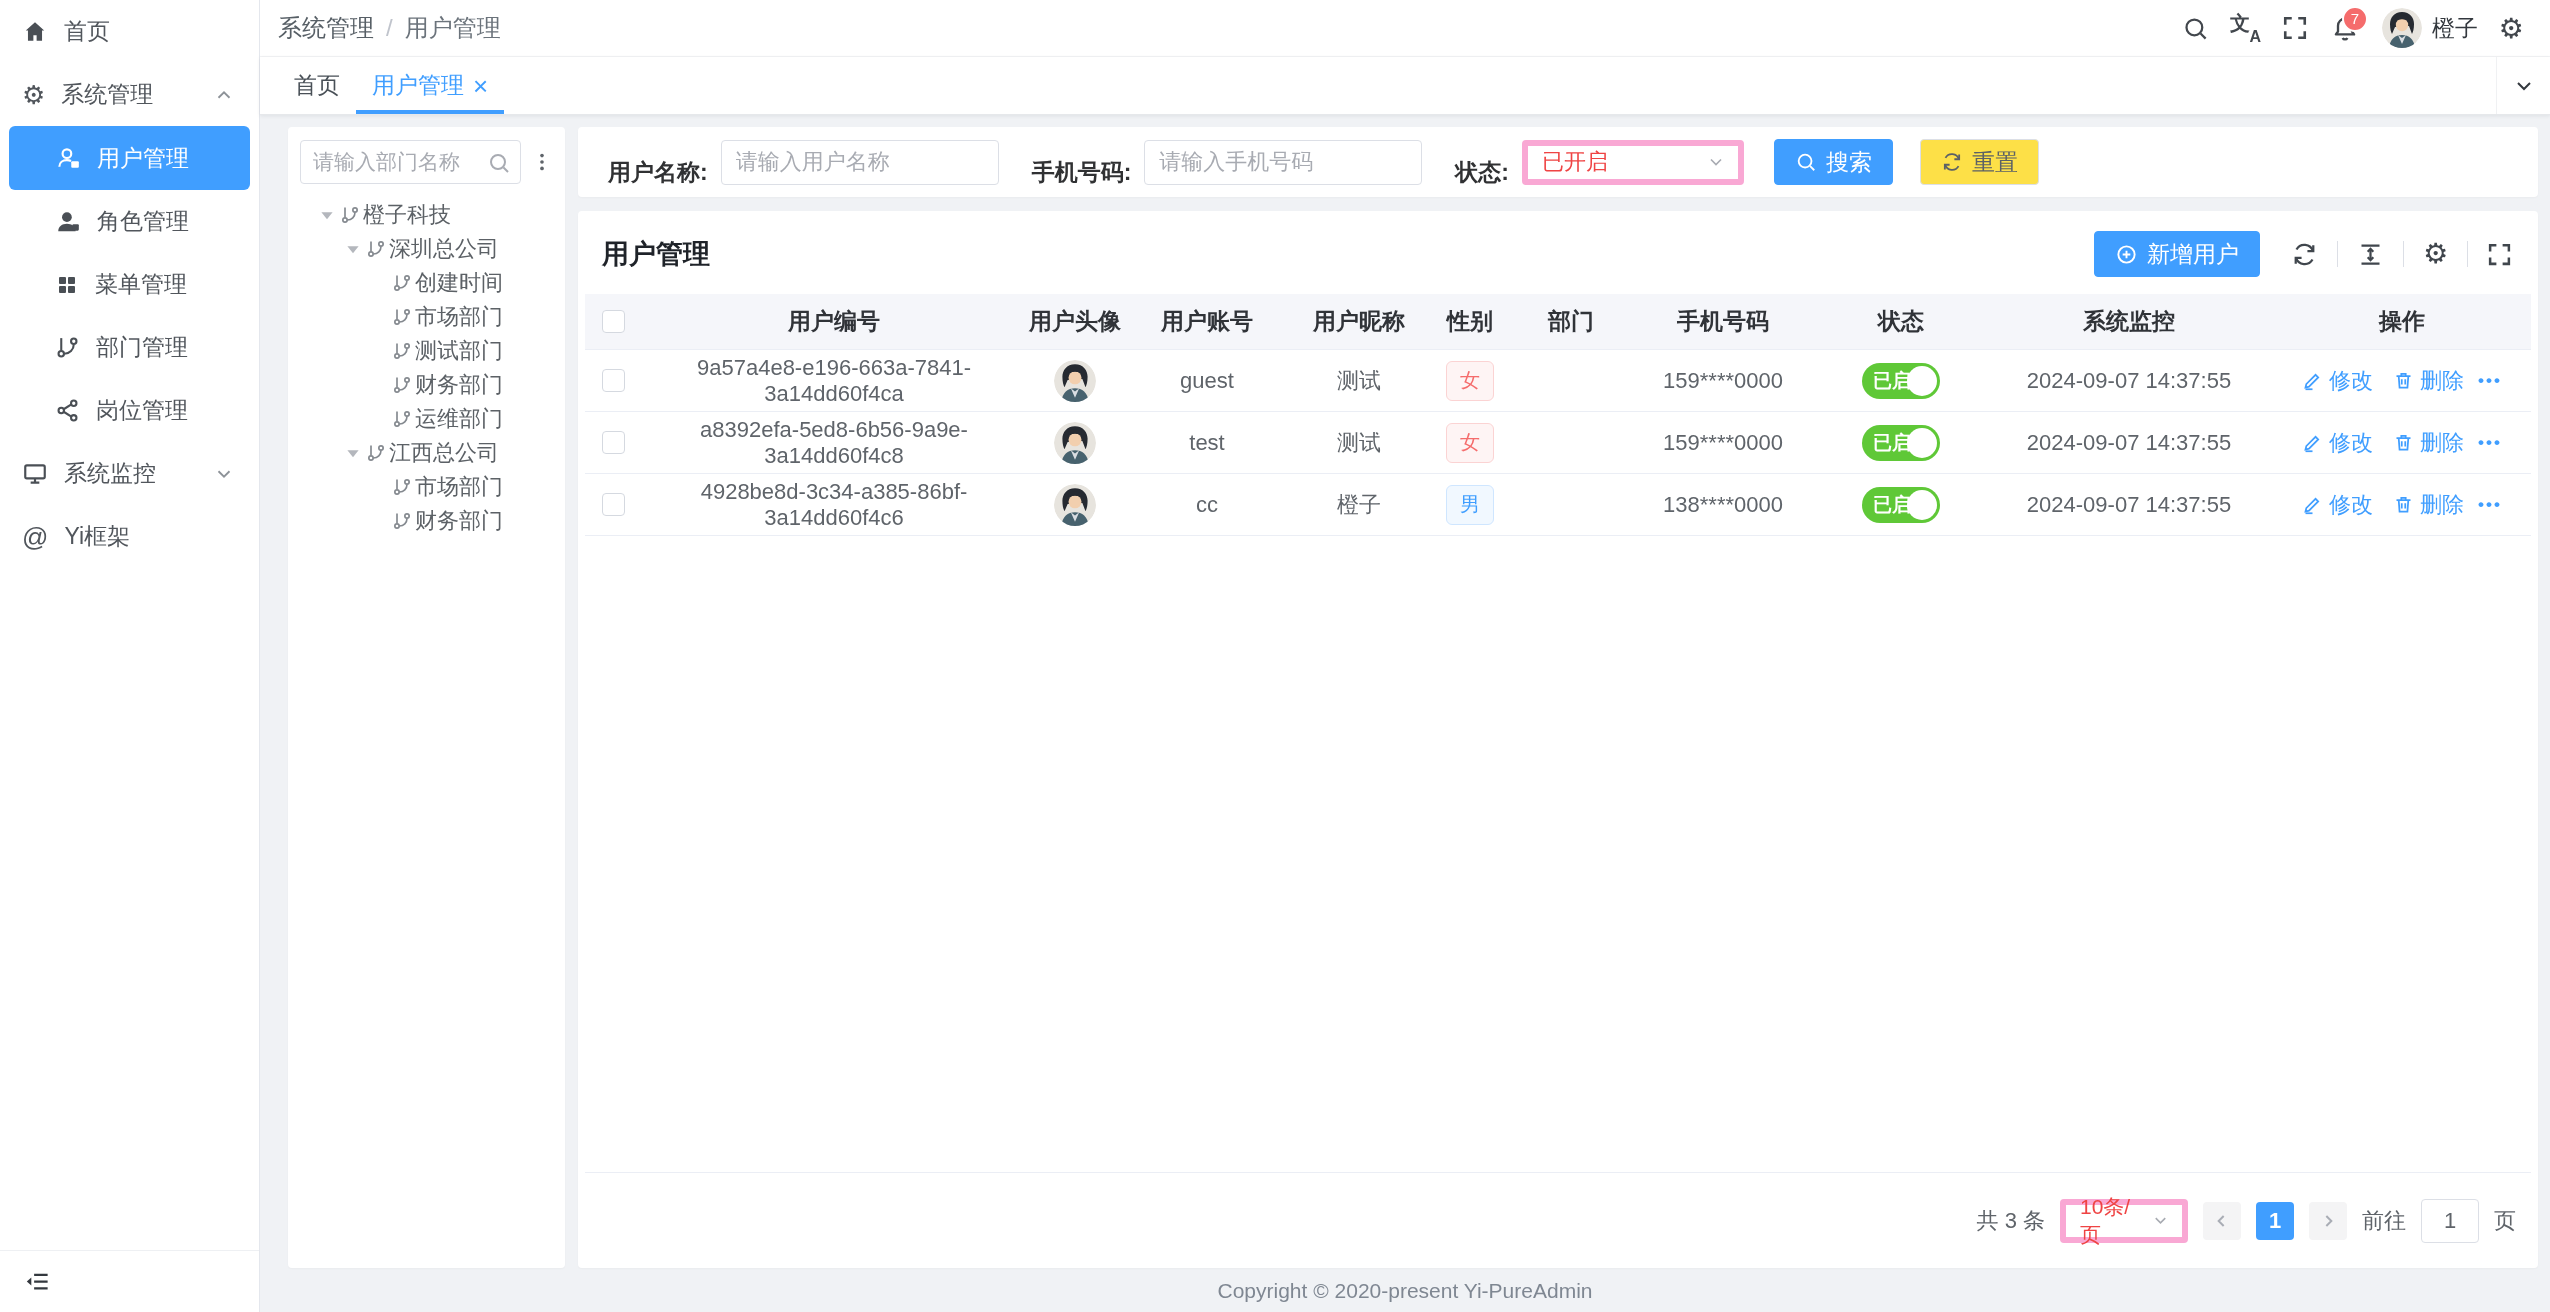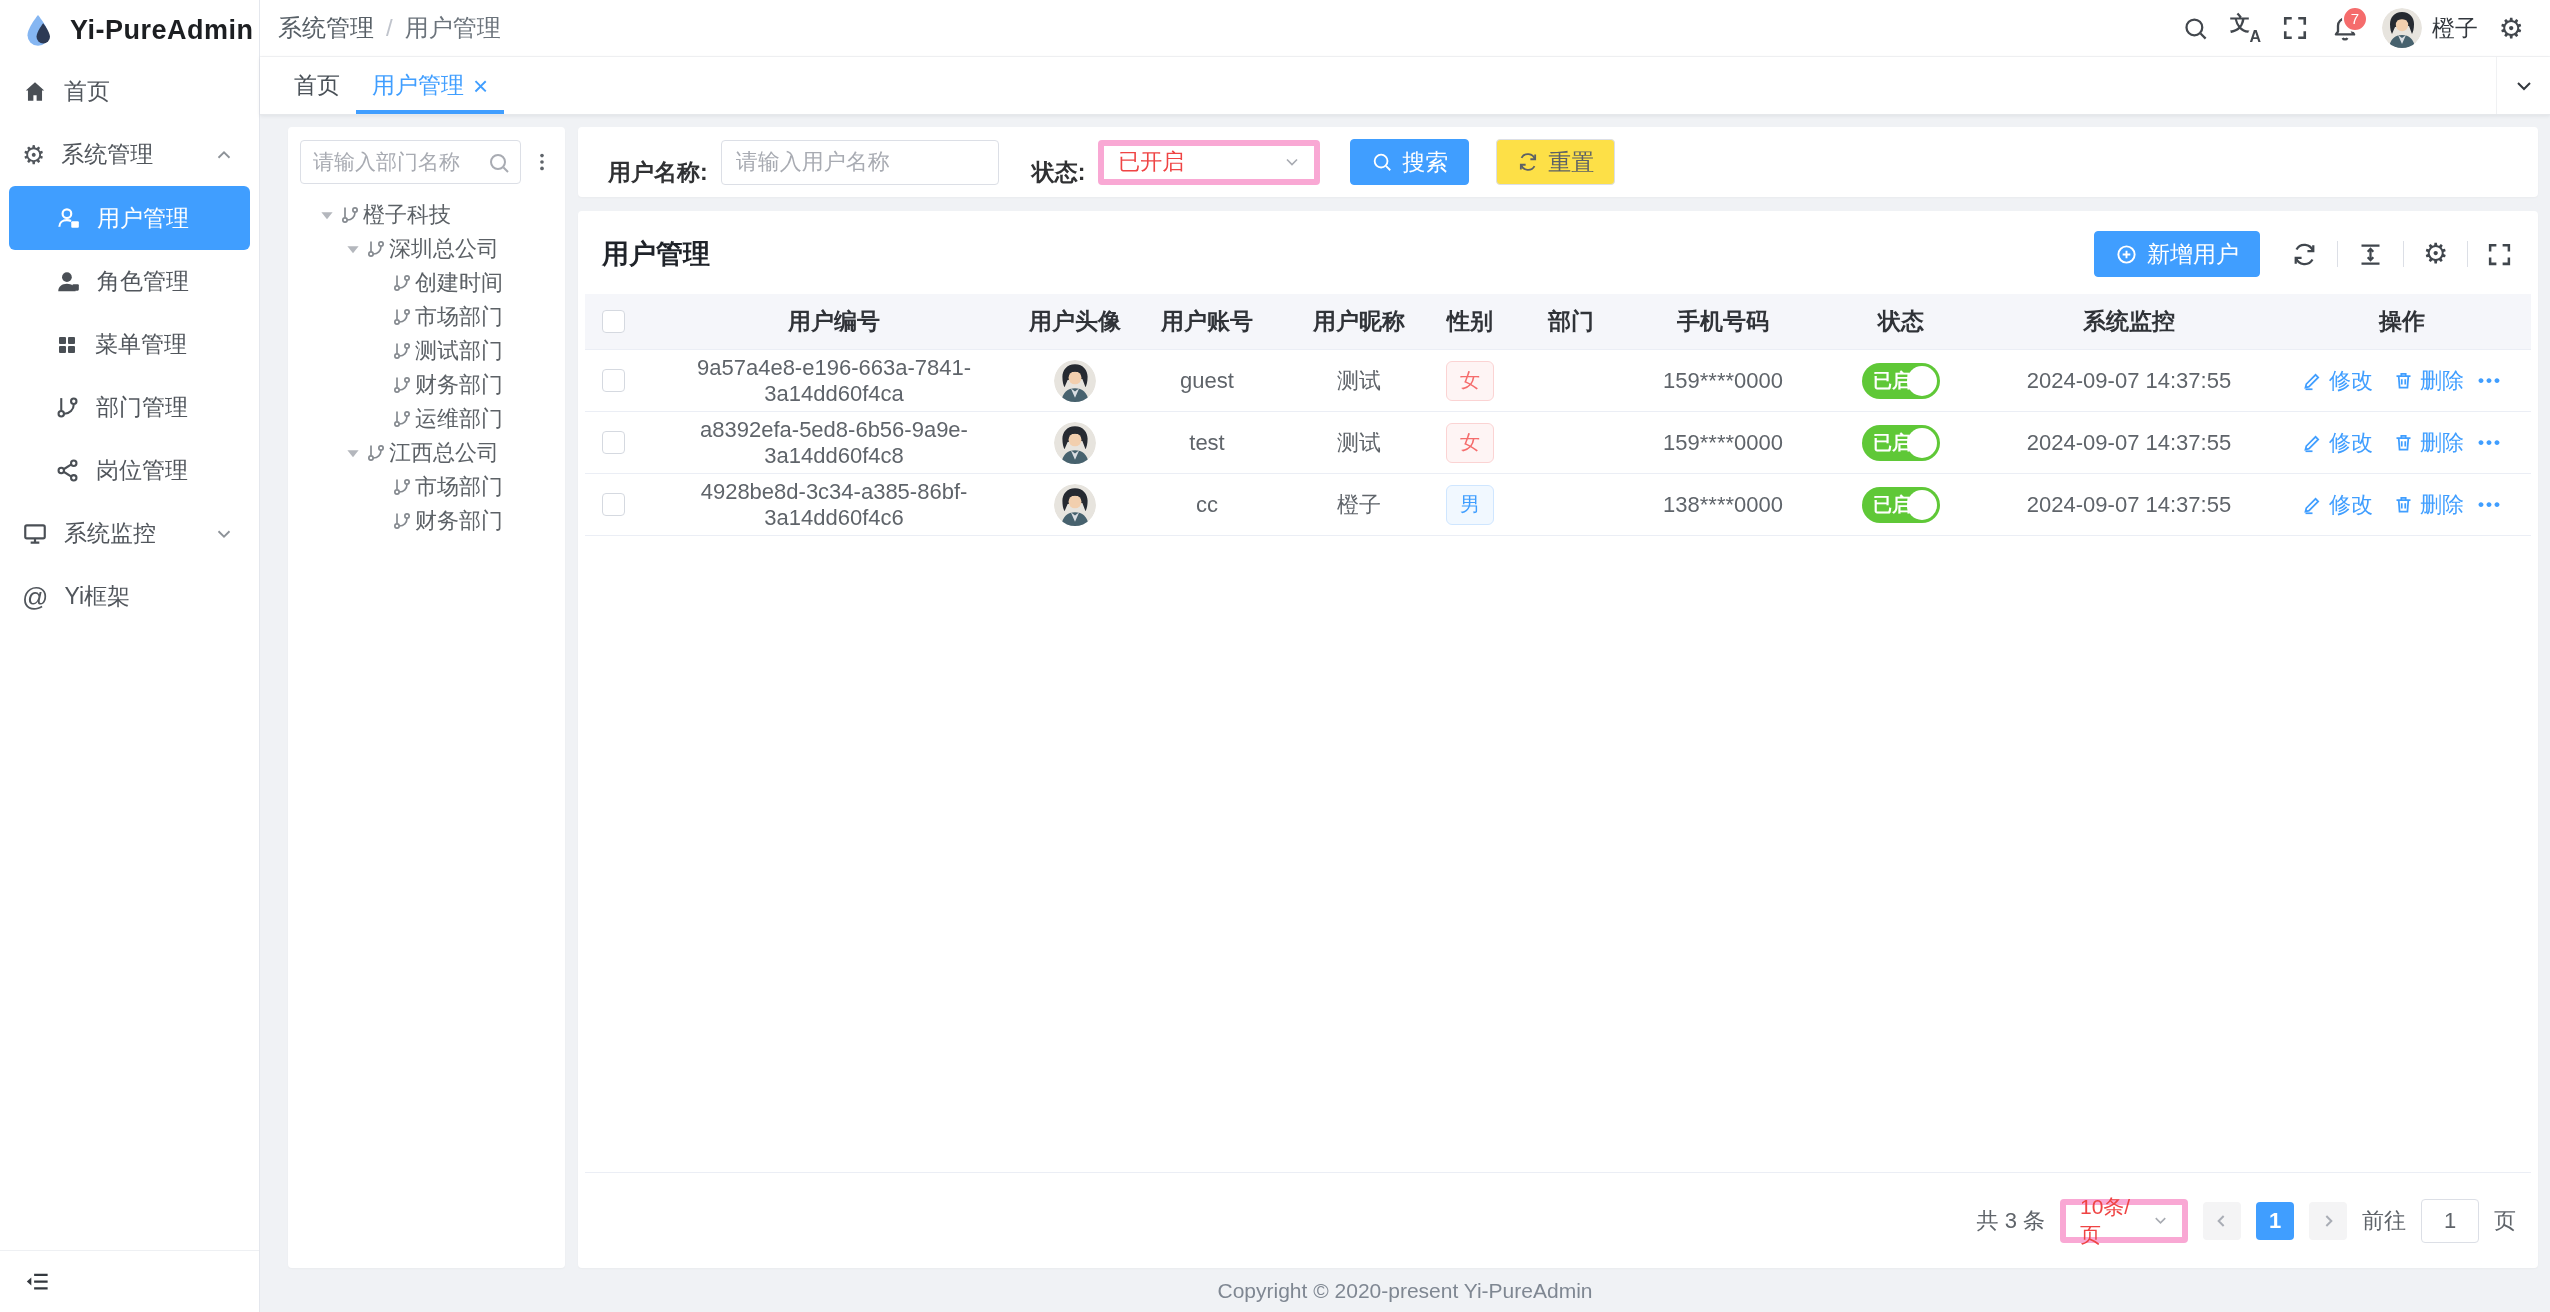--- a/index.html
+++ b/index.html
@@ -119,29 +119,20 @@
   .goto-input { width:58px; height:44px; border:1px solid #dcdfe6; border-radius:4px; text-align:center; font-size:22px; color:#5f646a; outline:none; font-family:inherit; }
 
   .footer { grid-area:footer; display:flex; align-items:center; justify-content:center; font-size:21px; color:#7f8792; background:#f0f2f5; }
 </style>
 </head>
 <body>
 
 <div class="app">
 
   <aside class="sidebar">
-    <div class="logo">
-      <span>
-        <svg width="36" height="36" viewBox="0 0 24 24">
-            <path d="M12 2C12 2 5 10.5 5 15.5a7 7 0 0 0 14 0C19 10.5 12 2 12 2Z" fill="#85b6f2"></path>
-            <path d="M15.5 7.5C15.5 7.5 11 13 11 16.5a4.5 4.5 0 0 0 9 0C20 13.5 15.5 7.5 15.5 7.5Z" fill="#2c3a55"></path>
-          </svg>
-      </span>
-      <span class="logo-name">Yi-PureAdmin</span>
-    </div>
     <nav>
       <div class="mi">
         <span>
             <svg width="26" height="26" viewBox="0 0 24 24" fill="#4a4f55">
               <path d="M12 3 3.5 10.5h2V20h5v-5h3v5h5v-9.5h2Z"></path>
             </svg>
           </span>
         <span>首页</span>
       </div>
       <div class="mi">
@@ -457,20 +448,24 @@
           </div>
         </div>
     </section>
 
     <div class="main-col">
 
       <section class="filter-card">
         <div class="fgroup">
           <label>用户名称:</label>
           <input placeholder="请输入用户名称" style="">
+        </div>
+        <div class="fgroup">
+          <label>手机号码:</label>
+          <input placeholder="请输入手机号码" style="">
         </div>
         <div class="fgroup" style="margin-right:14px;">
           <label>状态:</label>
           <div class="select w-status">
             <span>已开启</span>
             <span class="sel-chev">
                 <svg width="20" height="20" viewBox="0 0 24 24" fill="none" stroke="currentColor" stroke-width="2">
                   <path d="m6 9 6 6 6-6"></path>
                 </svg>
               </span>

